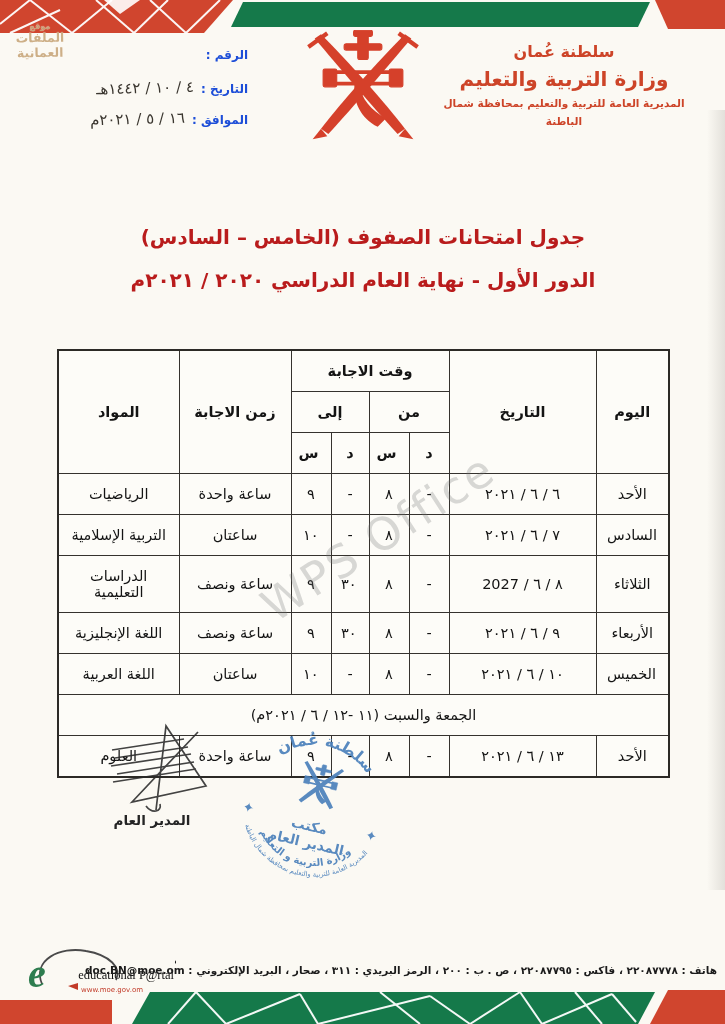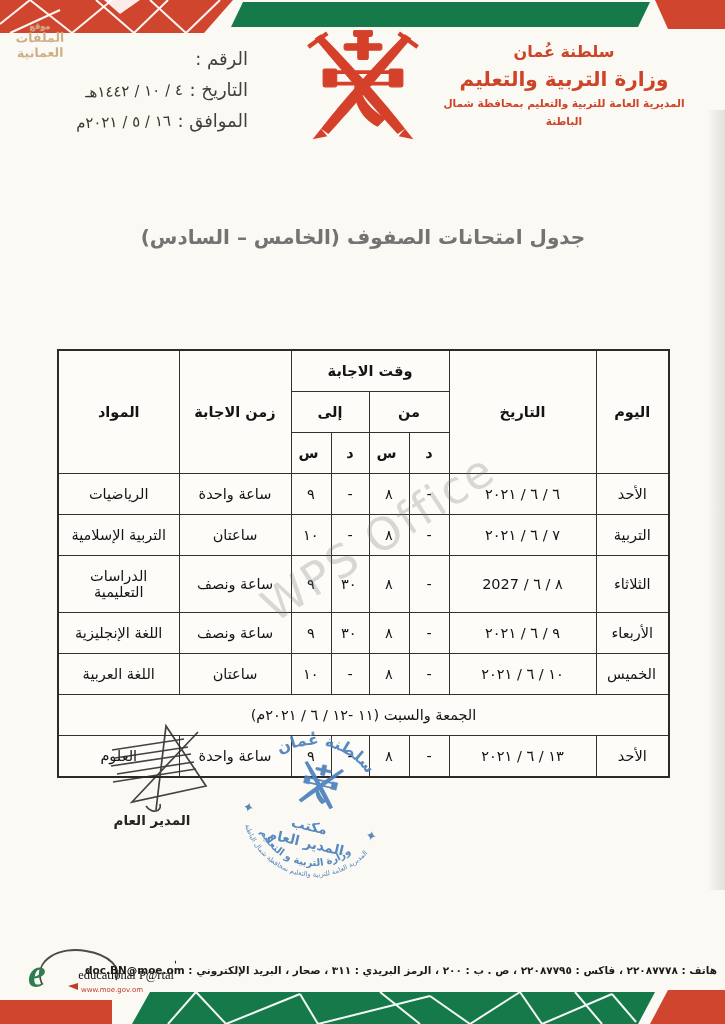--- a/index.html
+++ b/index.html
@@ -19,30 +19,30 @@
   .site-wm{
     left:-6px; top:22px; width:92px; text-align:center;
     color:#c9a87c; opacity:.9; text-shadow:0 0 1px #fff;
     line-height:1.15; transform:rotate(-1deg);
   }
   .site-wm .l1{font-size:8px; font-weight:bold;}
   .site-wm .l2{font-size:12.5px; font-weight:bold; letter-spacing:.5px;}
 
   .ref-block{left:30px; top:48px; width:218px; direction:rtl;}
   .ref-row{display:flex; direction:rtl; align-items:baseline; gap:7px; height:31px;}
-  .ref-label{color:#404040; font-weight:normal; font-size:18px; white-space:nowrap;}
+  .ref-label{color:#1d4ed8; font-weight:bold; font-size:12px; white-space:nowrap;}
   .ref-value{color:#3a362f; font-size:15px; letter-spacing:2px; transform:rotate(-1.5deg); white-space:nowrap;}
 
   .ministry{left:425px; top:40px; width:278px; text-align:center; color:#cd4428; direction:rtl;}
   .ministry .m1{font-size:16px; font-weight:bold; line-height:24px; letter-spacing:1px;}
   .ministry .m2{font-size:20px; font-weight:bold; line-height:30px;}
   .ministry .m3{font-size:10.5px; font-weight:bold; line-height:18px;}
 
   
-  .title-block{left:58px; top:216px; width:610px; text-align:center; direction:rtl; color:#737373;}
+  .title-block{left:58px; top:216px; width:610px; text-align:center; direction:rtl; color:#b91c1c;}
   .title-block div{font-size:20px; font-weight:bold; line-height:43px;}
 
   
   .exam-table{border-collapse:collapse; table-layout:fixed; width:611px; direction:rtl; background:#fdfcf8;}
   .exam-table td,.exam-table th{
     border:1.4px solid #35322e; text-align:center; vertical-align:middle;
     padding:12px; font-size:14.5px; color:#141414; font-weight:normal; overflow:hidden;
   }
   .exam-table th{font-weight:bold;}
   .exam-table{border:2.5px solid #2c2a26;}
@@ -154,20 +154,21 @@
   </svg>
 
   <div class="abs ministry">
     <div class="m1">سلطنة عُمان</div>
     <div class="m2">وزارة التربية والتعليم</div>
     <div class="m3">المديرية العامة للتربية والتعليم بمحافظة شمال الباطنة</div>
   </div>
 
   <div class="abs title-block">
     <div>جدول امتحانات الصفوف (الخامس – السادس)</div>
+    <div>الدور الأول - نهاية العام الدراسي ٢٠٢٠ / ٢٠٢١م</div>
   </div>
 
   <div class="abs" style="left:57px;top:349px;">
     <table class="exam-table">
       <colgroup>
         <col style="width:73px">
           <col style="width:147px">
           <col style="width:40px">
           <col style="width:40px">
         <col style="width:38px">
@@ -198,21 +199,21 @@
         <td class="day">الأحد</td>
         <td>٦ / ٦ / ٢٠٢١</td>
         <td>-</td>
         <td>٨</td>
         <td>-</td>
         <td>٩</td>
         <td>ساعة واحدة</td>
         <td>الرياضيات</td>
       </tr>
       <tr class="data">
-        <td class="day">التربية</td>
+        <td class="day">السادس</td>
         <td>٧ / ٦ / ٢٠٢١</td>
         <td>-</td>
         <td>٨</td>
         <td>-</td>
         <td>١٠</td>
         <td>ساعتان</td>
         <td>التربية الإسلامية</td>
       </tr>
       <tr class="data">
         <td class="day">الثلاثاء</td>

